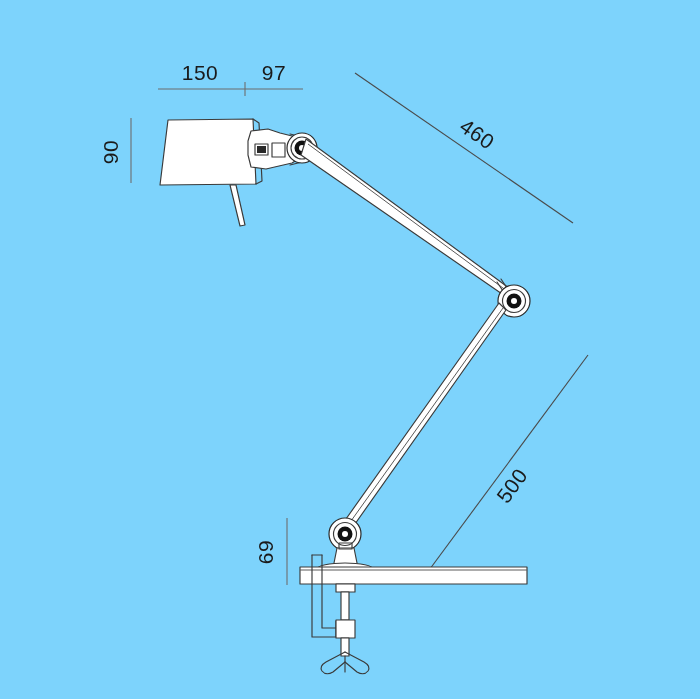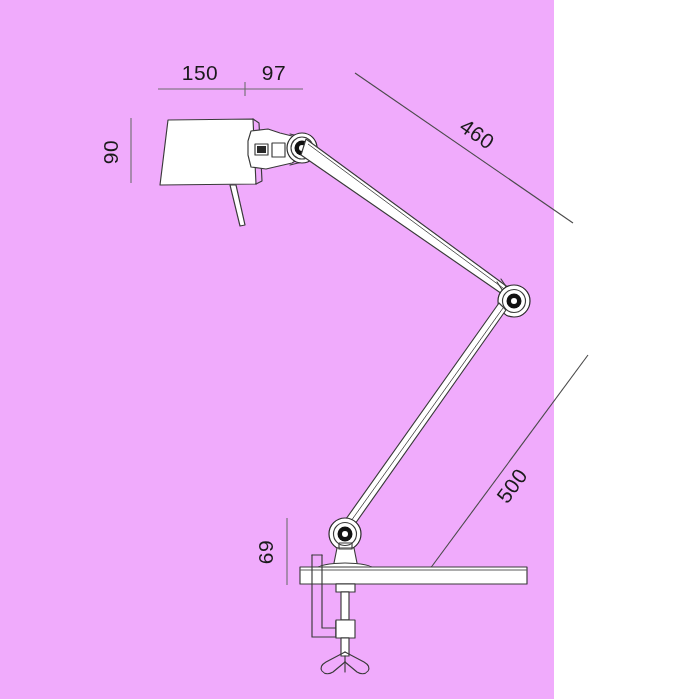--- a/index.html
+++ b/index.html
@@ -8,23 +8,23 @@
     background: #ffffff;
   }
   body {
     width: 700px;
     height: 699px;
     font-family: "Liberation Sans", sans-serif;
     overflow: hidden;
   }
   #drawing-canvas {
     position: relative;
-    width: 554px;
+    width: 700px;
     height: 699px;
-    background: #f0abfc;
+    background: #7dd3fc;
   }
   svg.sheet {
     display: block;
     width: 700px;
     height: 699px;
   }
   .dim-text {
     font-family: "Liberation Sans", sans-serif;
     font-size: 21px;
     fill: #1a1a1a;

